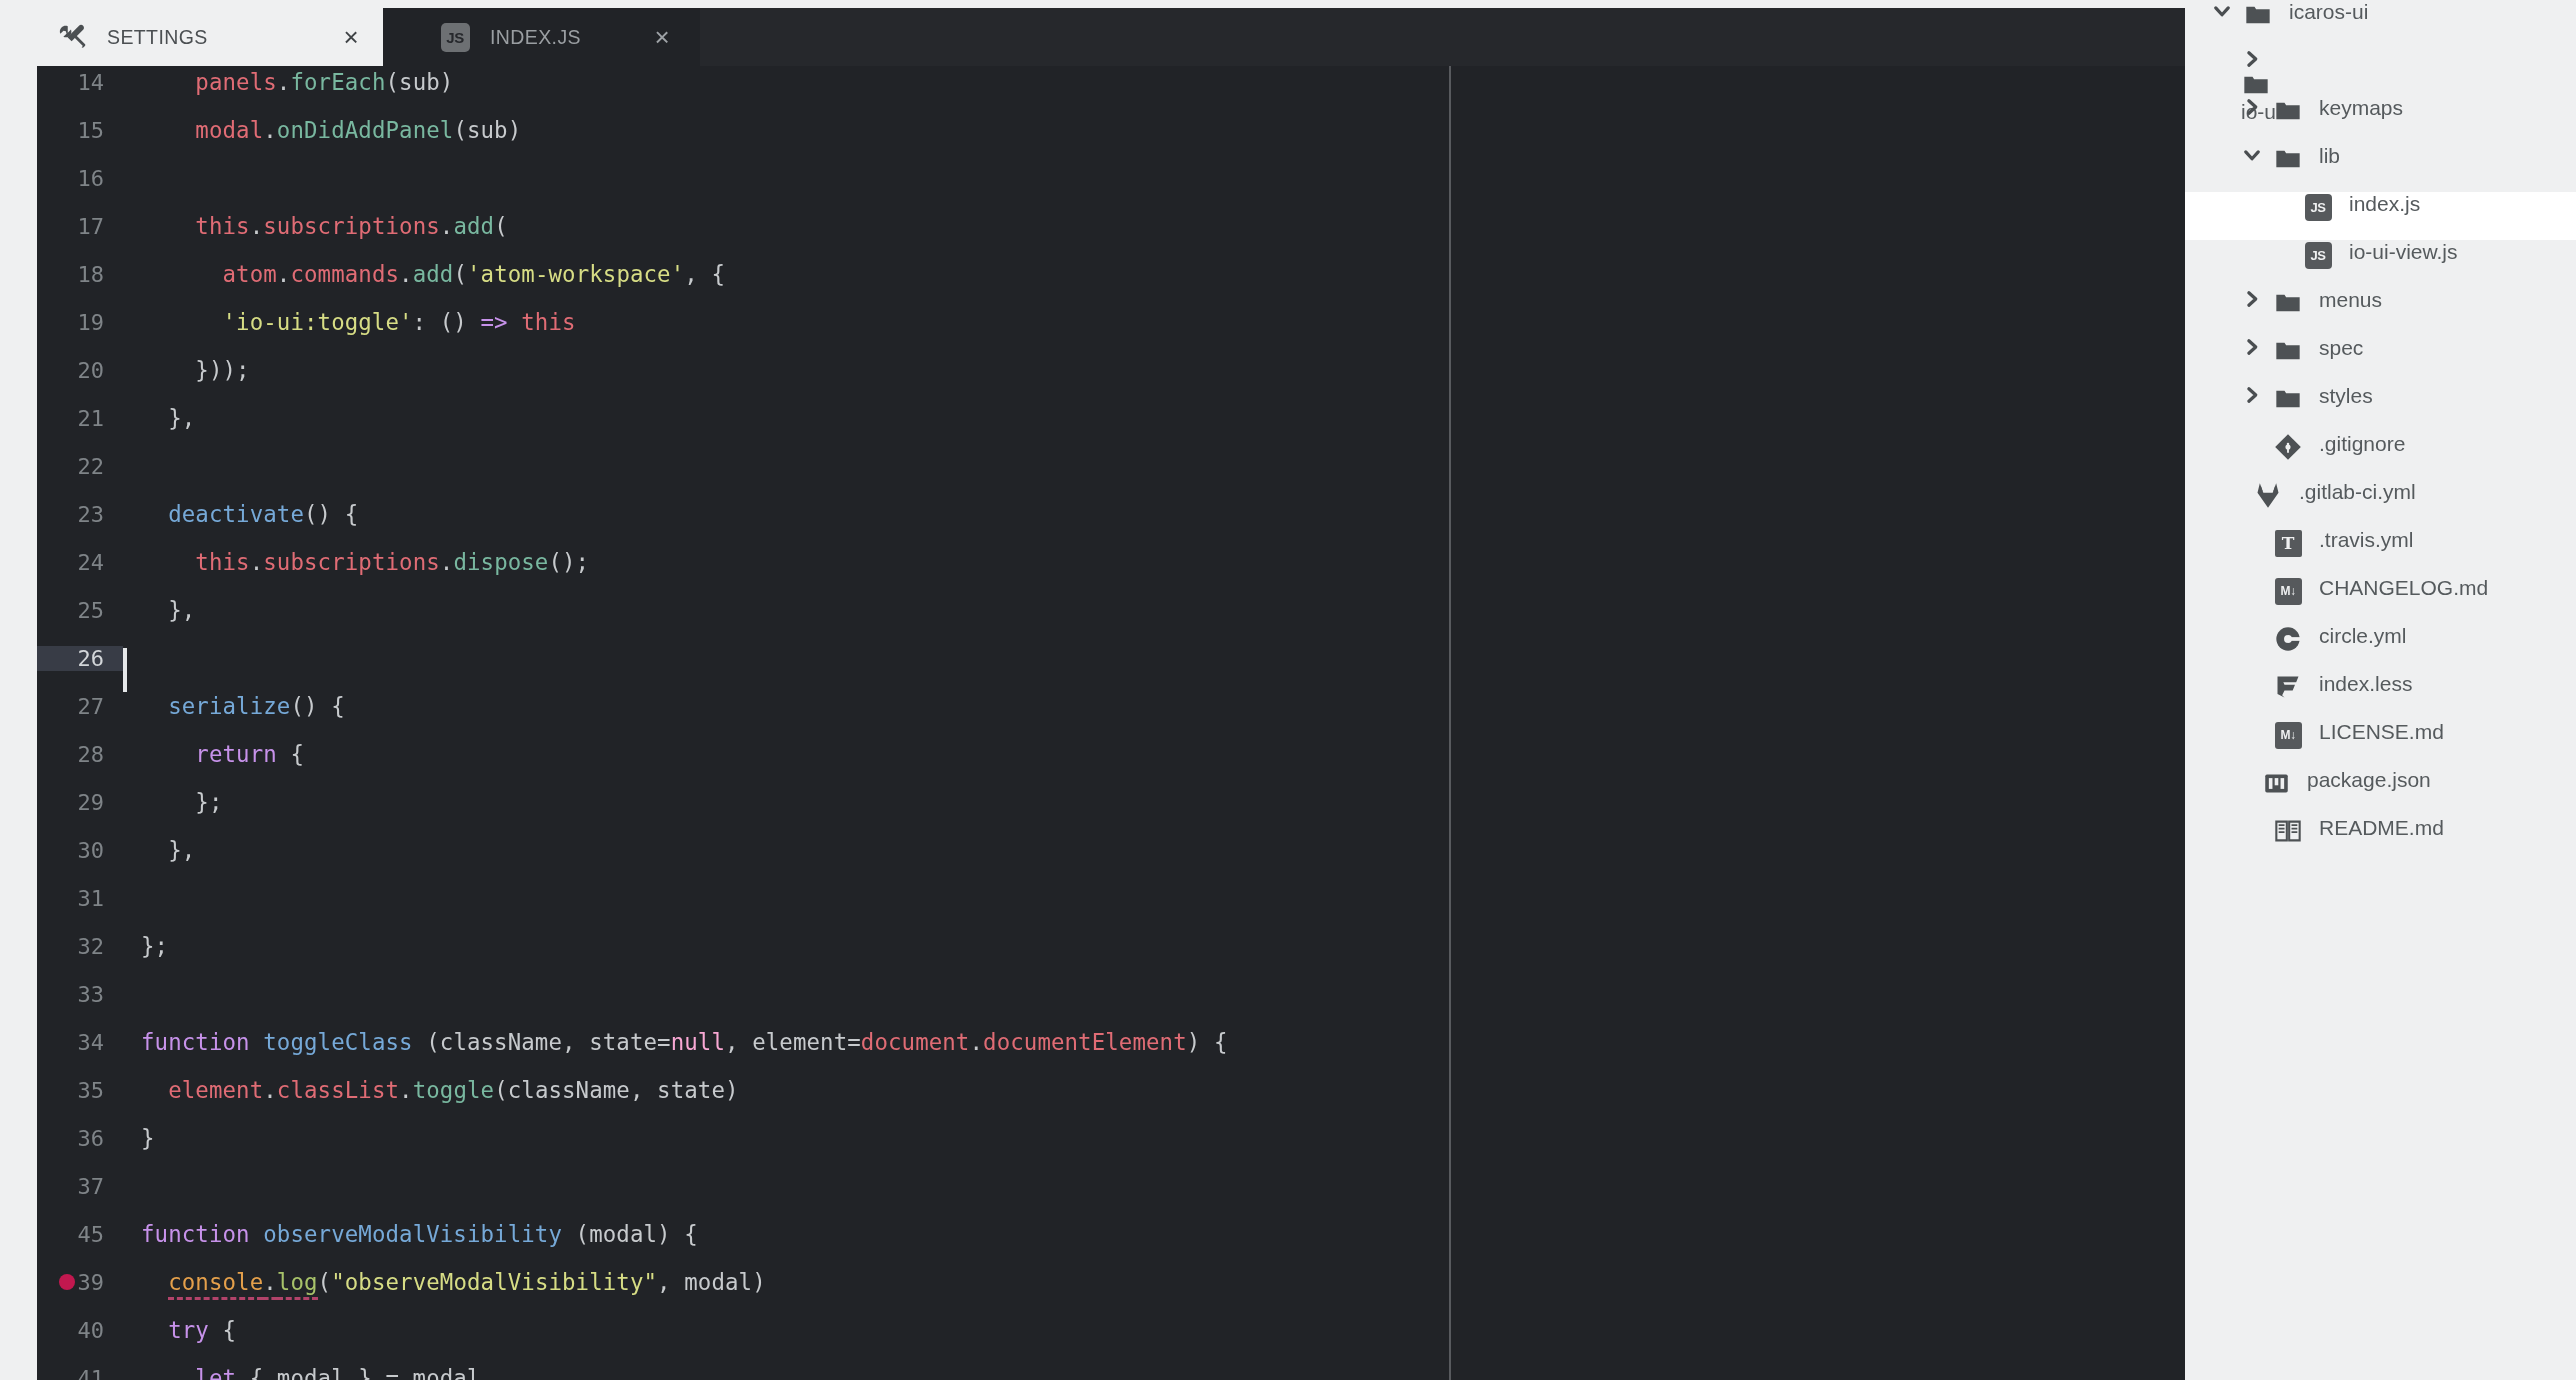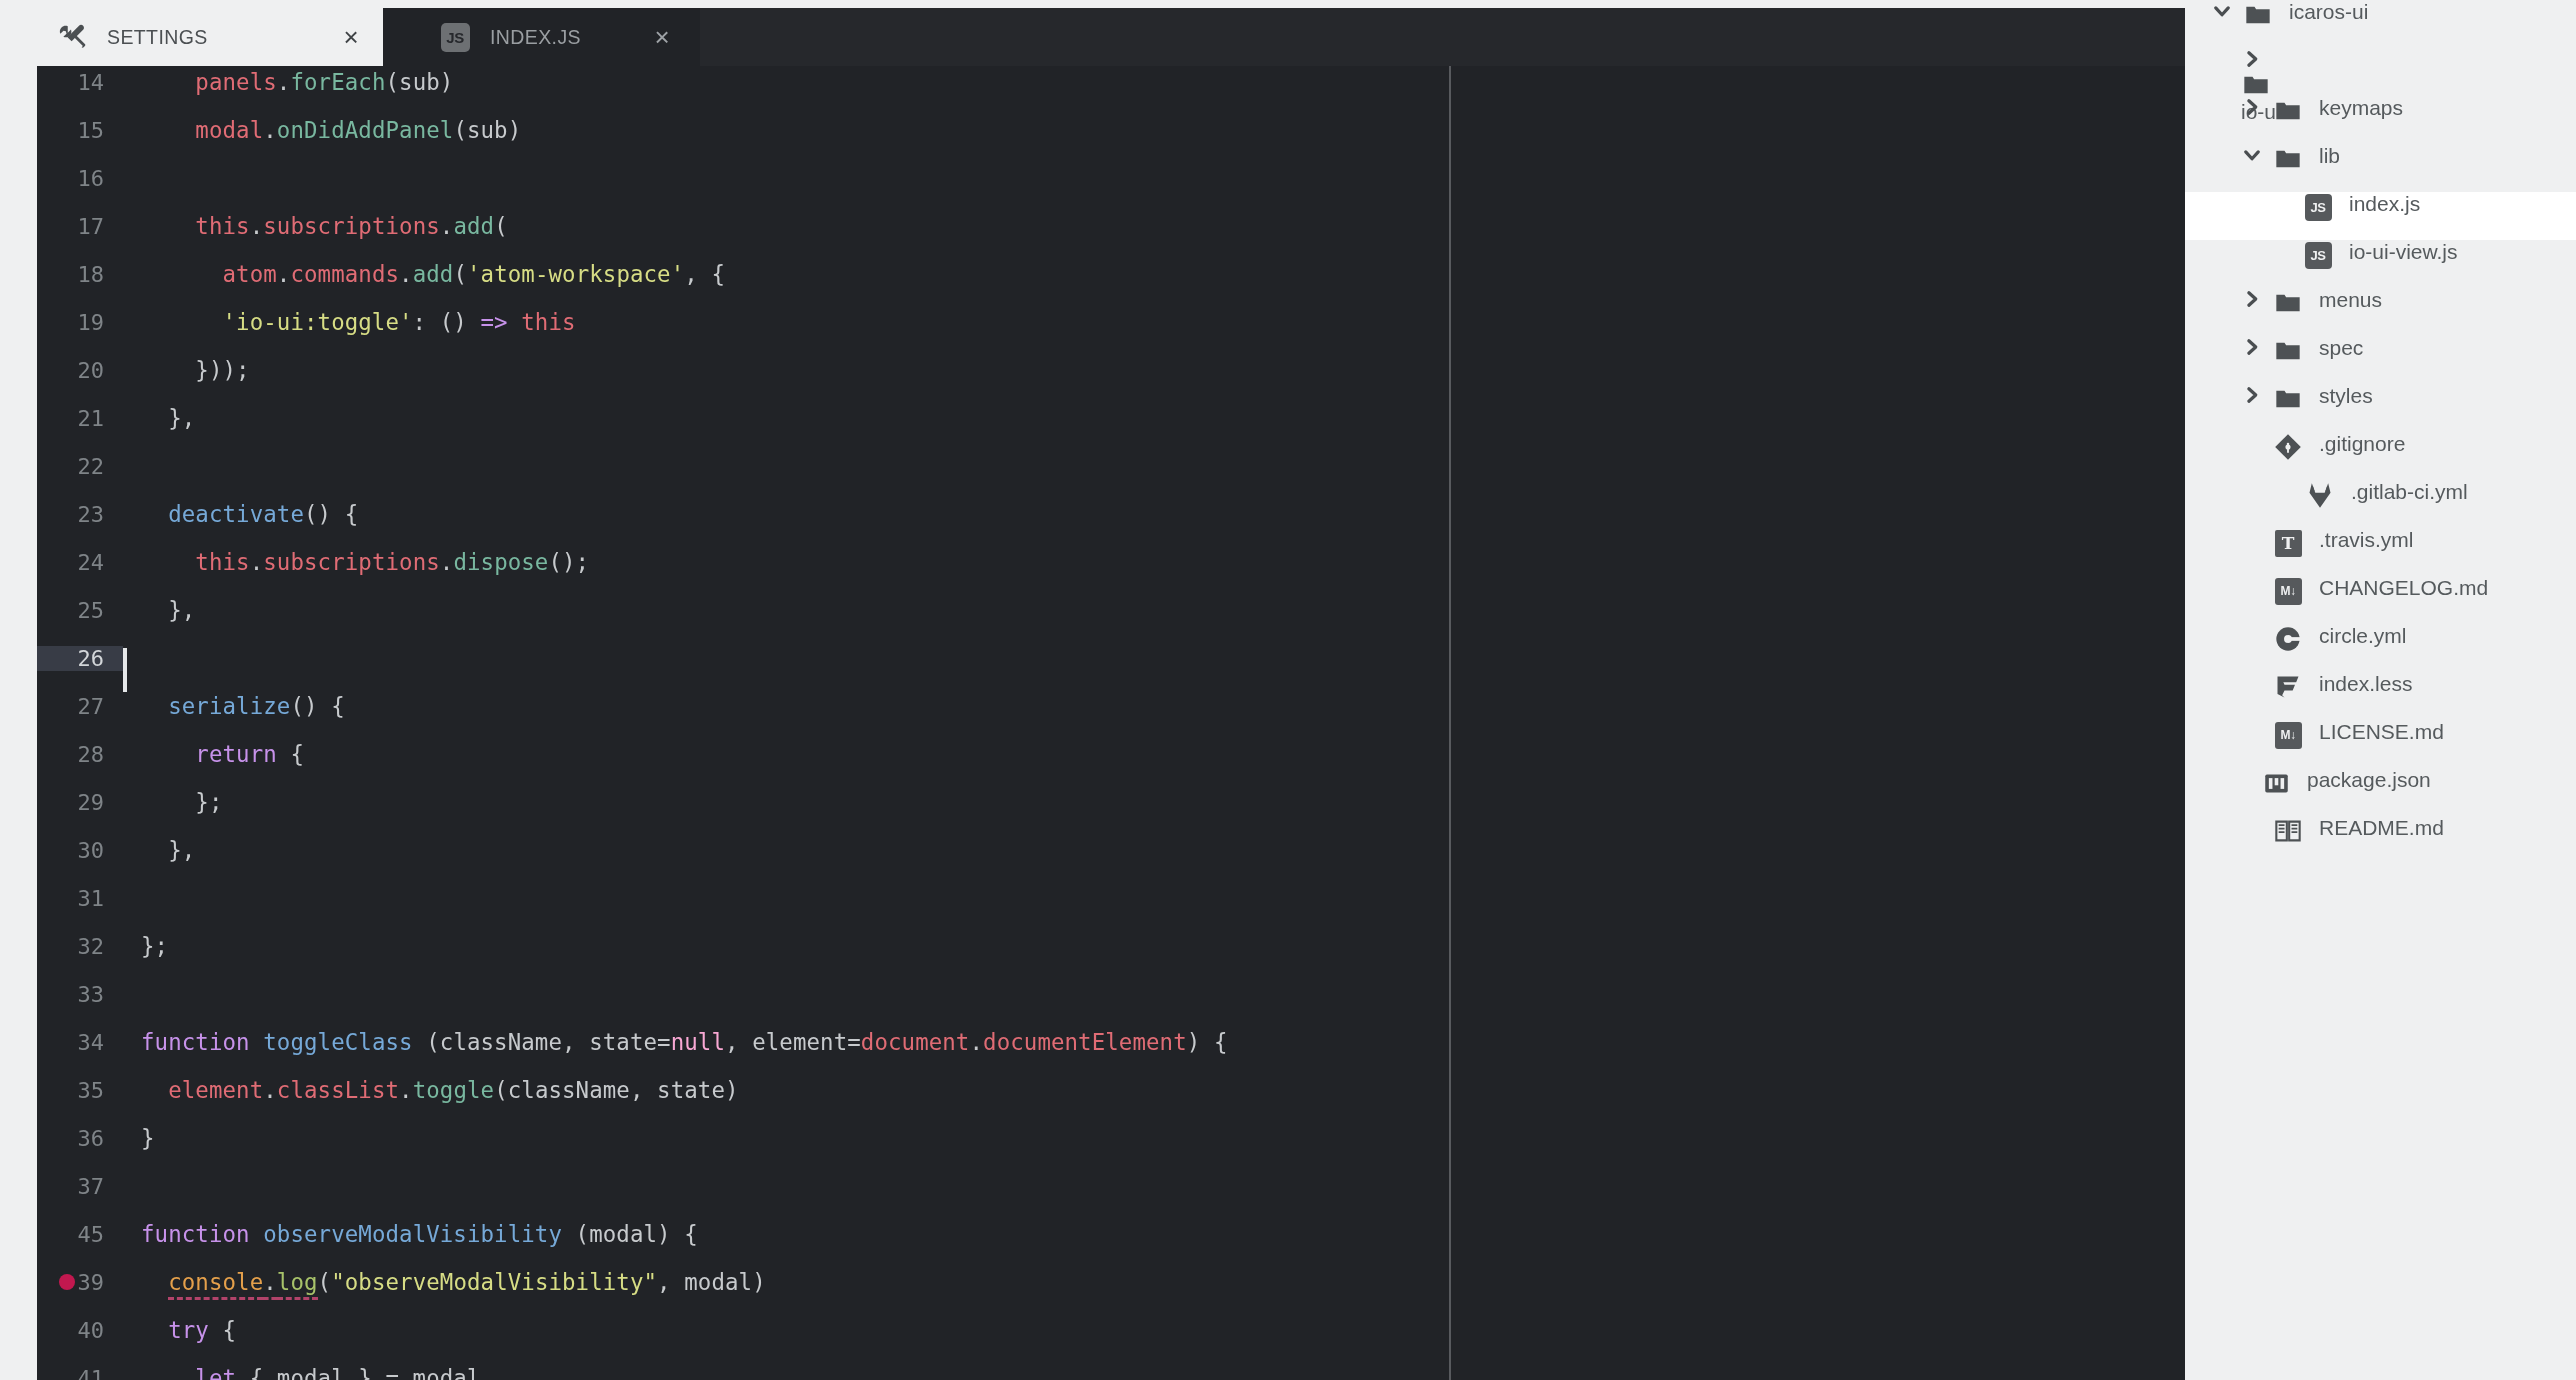--- a/index.html
+++ b/index.html
@@ -342,21 +342,21 @@
         <span class="chevspace"></span>
         <span class="ficon">
           <svg width="28" height="28" viewBox="0 0 24 24" fill="#4d5154">
             <path d="M12 1L23 12 12 23 1 12z"></path>
             <circle cx="12" cy="12" r="2.2" fill="#eff0f1"></circle>
             <path d="M12 8.3a1.1 1.1 0 110 2.2 1.1 1.1 0 010-2.2zM11.2 12h1.6v5h-1.6z" fill="#eff0f1"></path>
           </svg>
         </span>
         <span class="tw">.gitignore</span>
       </div>
-      <div class="trow" style="padding-left: 88px;">
+      <div class="trow" style="padding-left: 36px;">
         <span class="chevspace"></span>
         <span class="ficon">
           <svg width="28" height="28" viewBox="0 0 24 24" fill="#4d5154">
             <path d="M12 23L3 10l2-8 3 8h8l3-8 2 8z"></path>
             <path d="M6 4.5l1.3 4H4.2zM18 4.5l-1.3 4h3.1z"></path>
           </svg>
         </span>
         <span class="tw">.gitlab-ci.yml</span>
       </div>
       <div class="trow" style="padding-left: 56px;">

